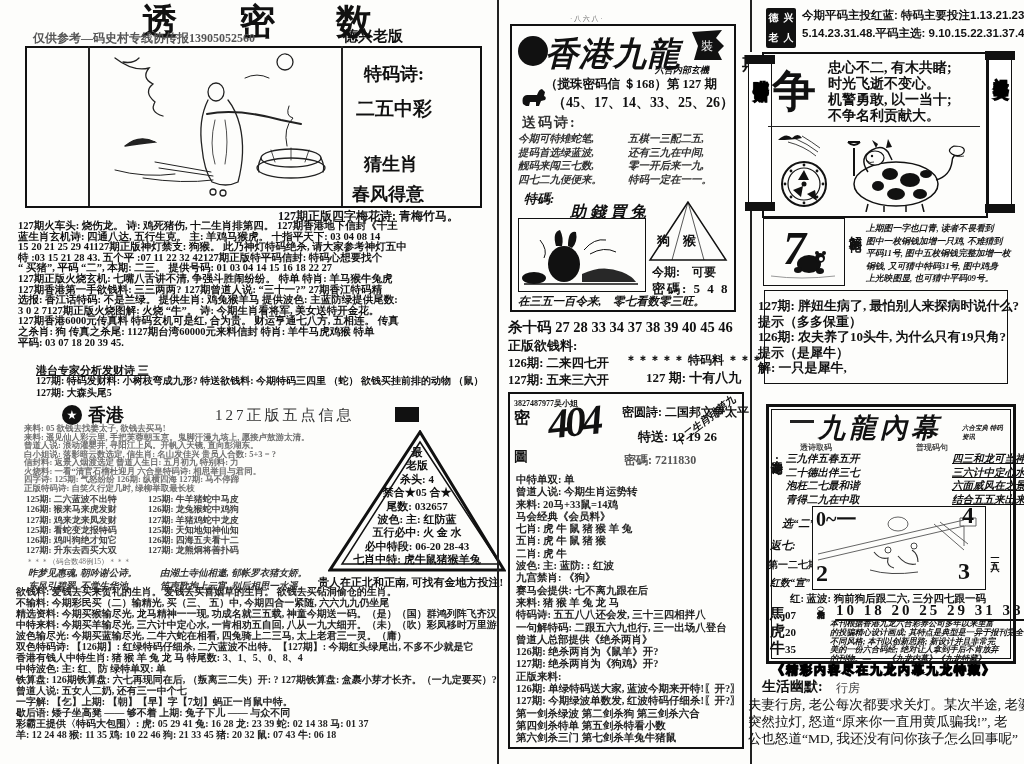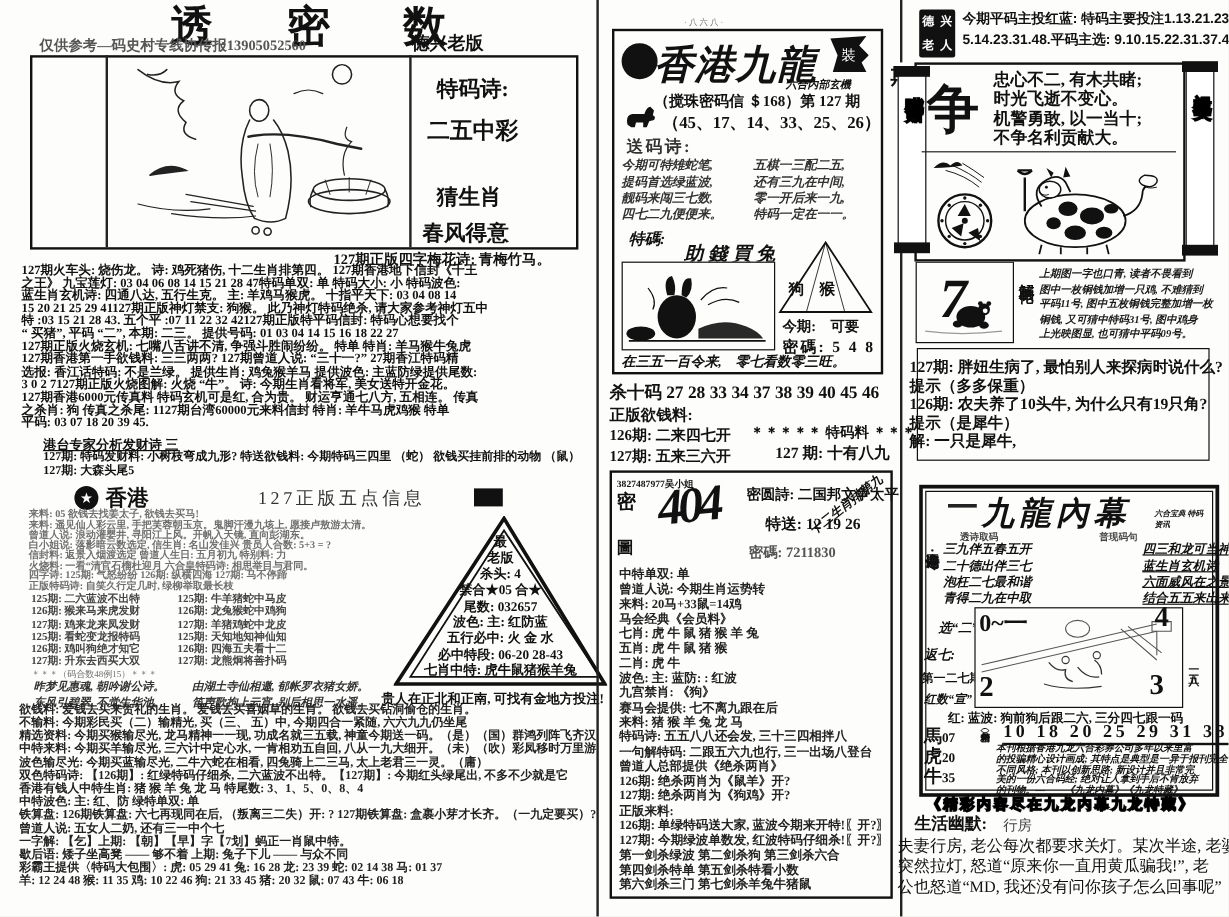--- a/index.html
+++ b/index.html
@@ -64,21 +64,20 @@
   </svg>
   <div class="abs b nw" style="left:364px;top:62px;font-size:18px;">特码诗:</div>
   <div class="abs b nw" style="left:356px;top:96px;font-size:19px;">二五中彩</div>
   <div class="abs b nw" style="left:364px;top:152px;font-size:18px;">猜生肖</div>
   <div class="abs b nw" style="left:352px;top:182px;font-size:18px;">春风得意</div>
 
   <div class="abs b nw" style="left:278px;top:208px;font-size:12px;">127期正版四字梅花诗: 青梅竹马。</div>
 
   <div class="abs lines" style="left:18px;top:221px;font-size:10.5px;line-height:10.6px;font-weight:700;">
       <div>127期火车头: 烧伤龙。 诗: 鸡死猪伤, 十二生肖排第四。 127期香港地下信封《千王</div>
-      <div>之王》 九宝莲灯: 03 04 06 08 14 15 21 28 47特码单双: 单 特码大小: 小 特码波色:</div>
       <div>蓝生肖玄机诗: 四通八达, 五行生克。 主: 羊鸡马猴虎。 十指平天下: 03 04 08 14</div>
       <div>15 20 21 25 29 41127期正版神灯禁支: 狗猴。 此乃神灯特码绝杀, 请大家参考神灯五中</div>
       <div>特 :03 15 21 28 43. 五个平 :07 11 22 32 42127期正版特平码信封: 特码心想要找个</div>
       <div>“ 买猪”, 平码 “二”, 本期: 二三。 提供号码: 01 03 04 14 15 16 18 22 27</div>
       <div>127期正版火烧玄机: 七嘴八舌讲不清, 争强斗胜闹纷纷。 特单 特肖: 羊马猴牛兔虎</div>
       <div>127期香港第一手欲钱料: 三三两两? 127期曾道人说: “三十一?” 27期香江特码精</div>
       <div>选报: 香江话特码: 不是兰绿。 提供生肖: 鸡兔猴羊马 提供波色: 主蓝防绿提供尾数:</div>
       <div>3 0 2 7127期正版火烧图解: 火烧 “牛”。 诗: 今期生肖看将军, 美女送特开金花。</div>
       <div>127期香港6000元传真料 特码玄机可是红, 合为贵。 财运亨通七八方, 五相连。 传真</div>
       <div>之杀肖: 狗 传真之杀尾: 1127期台湾60000元来料信封 特肖: 羊牛马虎鸡猴 特单</div>
@@ -375,21 +374,21 @@
   <div class="abs nw b" style="left:800px;top:442px;font-size:8px;color:#444;">透诗取码</div>
   <div class="abs nw b" style="left:916px;top:442px;font-size:8px;color:#444;">普现码句</div>
   <div class="abs lines it" style="left:786px;top:452px;font-size:10.5px;line-height:13.5px;font-weight:700;">
       <div>三九伴五春五开</div>
       <div>二十德出伴三七</div>
       <div>泡枉二七最和谐</div>
       <div>青得二九在中取</div>
     </div>
   <div class="abs lines it" style="left:904px;top:452px;font-size:10.5px;line-height:13.5px;font-weight:700;text-decoration:underline;margin-left:48px;">
       <div>四三和龙可当神</div>
-      <div>蓝生肖玄机诗</div>
+      <div>三六计中定心水</div>
       <div>六面威风在之景</div>
       <div>结合五五来出来</div>
     </div>
 
   <div class="abs vert b" style="left:768px;top:452px;font-size:12px;letter-spacing:0;">专题诗词:</div>
   <div class="abs nw b it" style="left:770px;top:516px;font-size:11px;margin-left:12px;">选“二”</div>
   <div class="abs nw b it" style="left:770px;top:538px;font-size:11px;">返七:</div>
   <div class="abs nw b" style="left:768px;top:558px;font-size:10px;">第一二七期</div>
   <div class="abs nw b it" style="left:770px;top:576px;font-size:10px;">红数“宣”</div>
 

